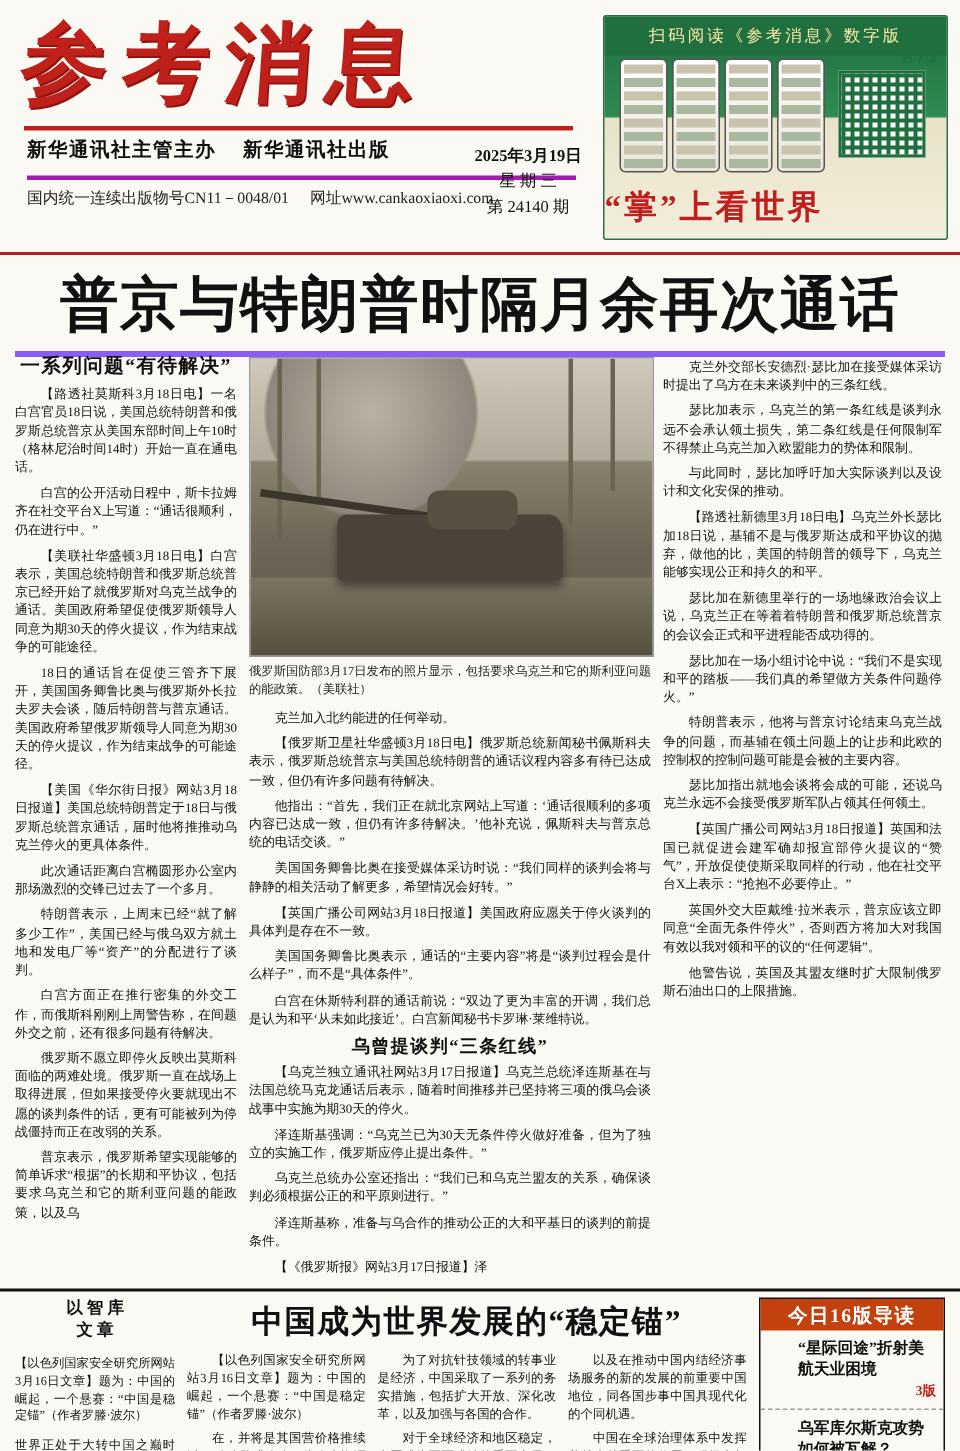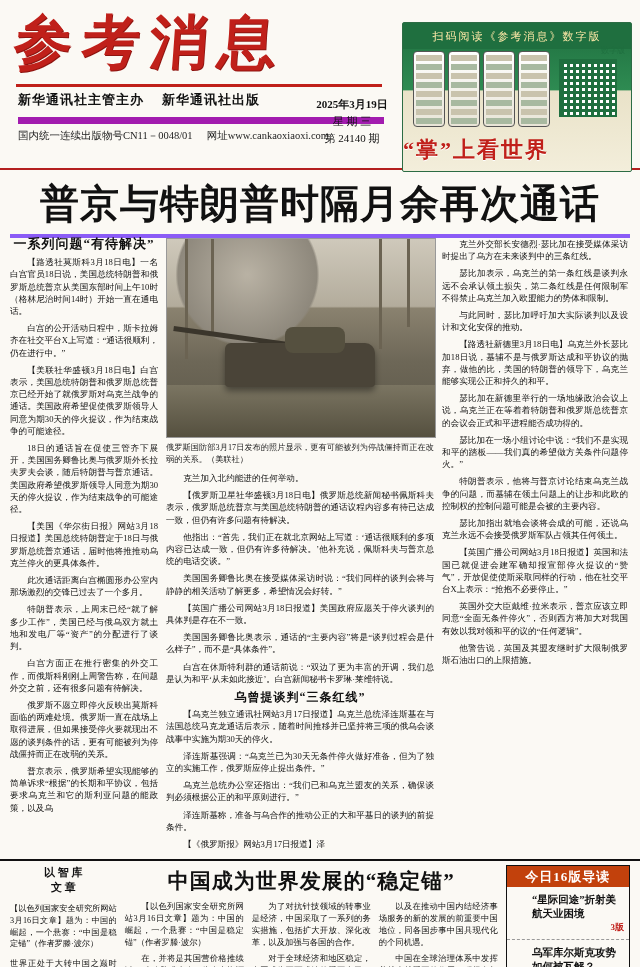--- a/index.html
+++ b/index.html
@@ -22,28 +22,28 @@
     text-shadow:1px 1px 0 #8e1410;
     transform:skewX(-4deg);
   }
   .mast-rule{height:3px;background:#c0201a;margin:4px 0 4px 2px;width:366px;}
   .mast-sub{
     display:flex;gap:18px;font-size:13px;color:#111;margin-left:4px;font-weight:bold;
     letter-spacing:1px;
   }
   .mast-meta{
     margin-top:8px;margin-left:4px;font-size:10.5px;color:#222;display:flex;gap:14px;
-    border-top:7px solid #a21caf;padding-top:5px;width:366px;
+    border-top:3px solid #a21caf;padding-top:5px;width:366px;
   }
   .mast-mid{
     position:absolute;left:304px;top:96px;width:96px;text-align:center;font-size:11px;line-height:17px;
   }
   .mast-mid .date{font-weight:bold;}
   .mast-right{
-    position:absolute;right:8px;top:22px;width:228px;height:148px;
+    position:absolute;right:8px;top:10px;width:228px;height:148px;
     background:linear-gradient(180deg,#1f6f3f 0%,#2e8b52 45%,#e9e2c8 46%,#f3eedb 100%);
     border:1px solid #2c6c44;border-radius:2px;overflow:hidden;
   }
   .mr-banner{
     height:26px;background:#1f6f3f;color:#ffe9a8;font-size:11px;line-height:26px;text-align:center;
     letter-spacing:2px;
   }
   .mr-phones{position:absolute;left:10px;top:28px;display:flex;gap:3px;}
   .ph{width:30px;height:74px;border:1px solid #555;border-radius:4px;background:linear-gradient(180deg,#fff,#e8e4d6);
       overflow:hidden;position:relative;}
@@ -212,21 +212,21 @@
       <div class="photo">
         <div class="tree" style="left:18px"></div>
         <div class="tree" style="left:44px;height:96px"></div>
         <div class="tree" style="left:212px;height:110px"></div>
         <div class="tree" style="left:240px;height:88px"></div>
         <div class="ground"></div>
         <div class="barrel"></div>
         <div class="tank"></div>
         <div class="turret"></div>
       </div>
-      <div class="caption">俄罗斯国防部3月17日发布的照片显示，更有可能被列为停战僵持而正在改弱的关系。（美联社）</div>
+      <div class="caption">俄罗斯国防部3月17日发布的照片显示，包括要求乌克兰和它的斯利亚问题的能政策。（美联社）</div>
       <p>克兰加入北约能进的任何举动。</p>
       <p>【俄罗斯卫星社华盛顿3月18日电】俄罗斯总统新闻秘书佩斯科夫表示，俄罗斯总统普京与美国总统特朗普的通话议程内容多有待已达成一致，但仍有许多问题有待解决。</p>
       <p>他指出：“首先，我们正在就北京网站上写道：‘通话很顺利的多项内容已达成一致，但仍有许多待解决。’他补充说，佩斯科夫与普京总统的电话交谈。”</p>
       <p>美国国务卿鲁比奥在接受媒体采访时说：“我们同样的谈判会将与静静的相关活动了解更多，希望情况会好转。”</p>
       <p>【英国广播公司网站3月18日报道】美国政府应愿关于停火谈判的具体判是存在不一致。</p>
       <p>美国国务卿鲁比奥表示，通话的“主要内容”将是“谈判过程会是什么样子”，而不是“具体条件”。</p>
       <p>白宫在休斯特利群的通话前说：“双边了更为丰富的开调，我们总是认为和平‘从未如此接近’。白宫新闻秘书卡罗琳·莱维特说。</p>
       <div class="mini-head">乌曾提谈判“三条红线”</div>
       <p>【乌克兰独立通讯社网站3月17日报道】乌克兰总统泽连斯基在与法国总统马克龙通话后表示，随着时间推移并已坚持将三项的俄乌会谈战事中实施为期30天的停火。</p>
       <p>泽连斯基强调：“乌克兰已为30天无条件停火做好准备，但为了独立的实施工作，俄罗斯应停止提出条件。”</p>

